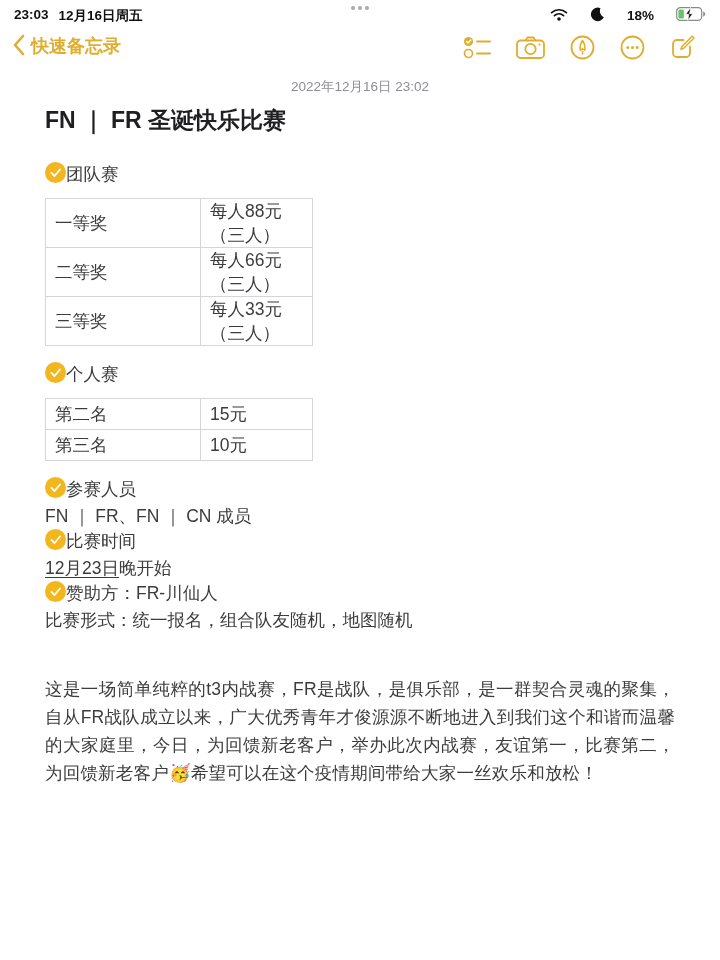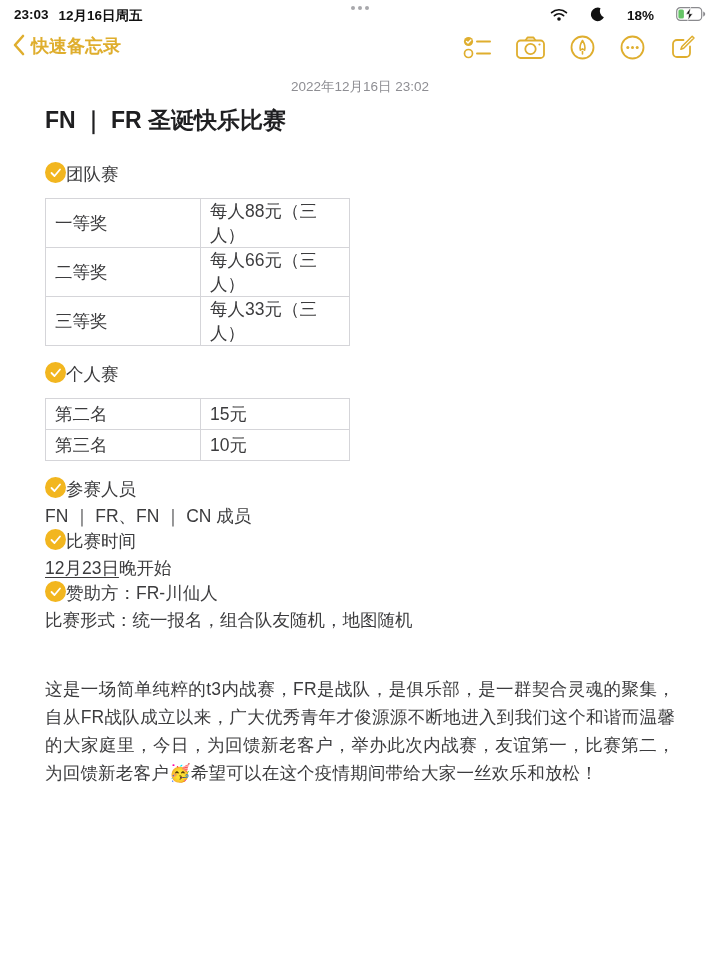--- a/index.html
+++ b/index.html
@@ -27,21 +27,21 @@
   
   .note { padding:0 45px; }
   .timestamp { text-align:center; color:#8e8e93; font-size:13.5px; margin-top:10px; }
   .title { text-align:left; font-size:23px; font-weight:700; color:#1f1f21; margin-top:9px; }
 
   .checkrow { display:flex; align-items:flex-start; height:26px; font-size:17.5px; }
   .checkcircle { width:21px; height:21px; border-radius:50%; background:var(--check);
                  display:flex; align-items:center; justify-content:center; flex:0 0 auto; }
   .checkcircle svg { display:block; }
 
-  table.prize { border-collapse:collapse; width:305px; margin:10px 0 0 0; font-size:17.5px; }
+  table.prize { border-collapse:collapse; width:268px; margin:10px 0 0 0; font-size:17.5px; }
   table.prize td { border:1px solid #d5d5d9; height:31px; padding:0 0 0 9px; vertical-align:middle; }
   table.prize td.c1 { width:155px; }
 
   .plainline { font-size:17.5px; height:26px; display:flex; align-items:center;text-align:center; }
   .datelink { text-decoration:underline; text-underline-offset:3px; }
 
   .paragraph { font-size:17.5px; line-height:28px; margin-top:42px; color:#3c3c3e;
                text-align:justify; letter-spacing:0.2px; } .mt16 { margin-top:16px; } .mt26 { margin-top:26px; }
 </style>
 </head>

